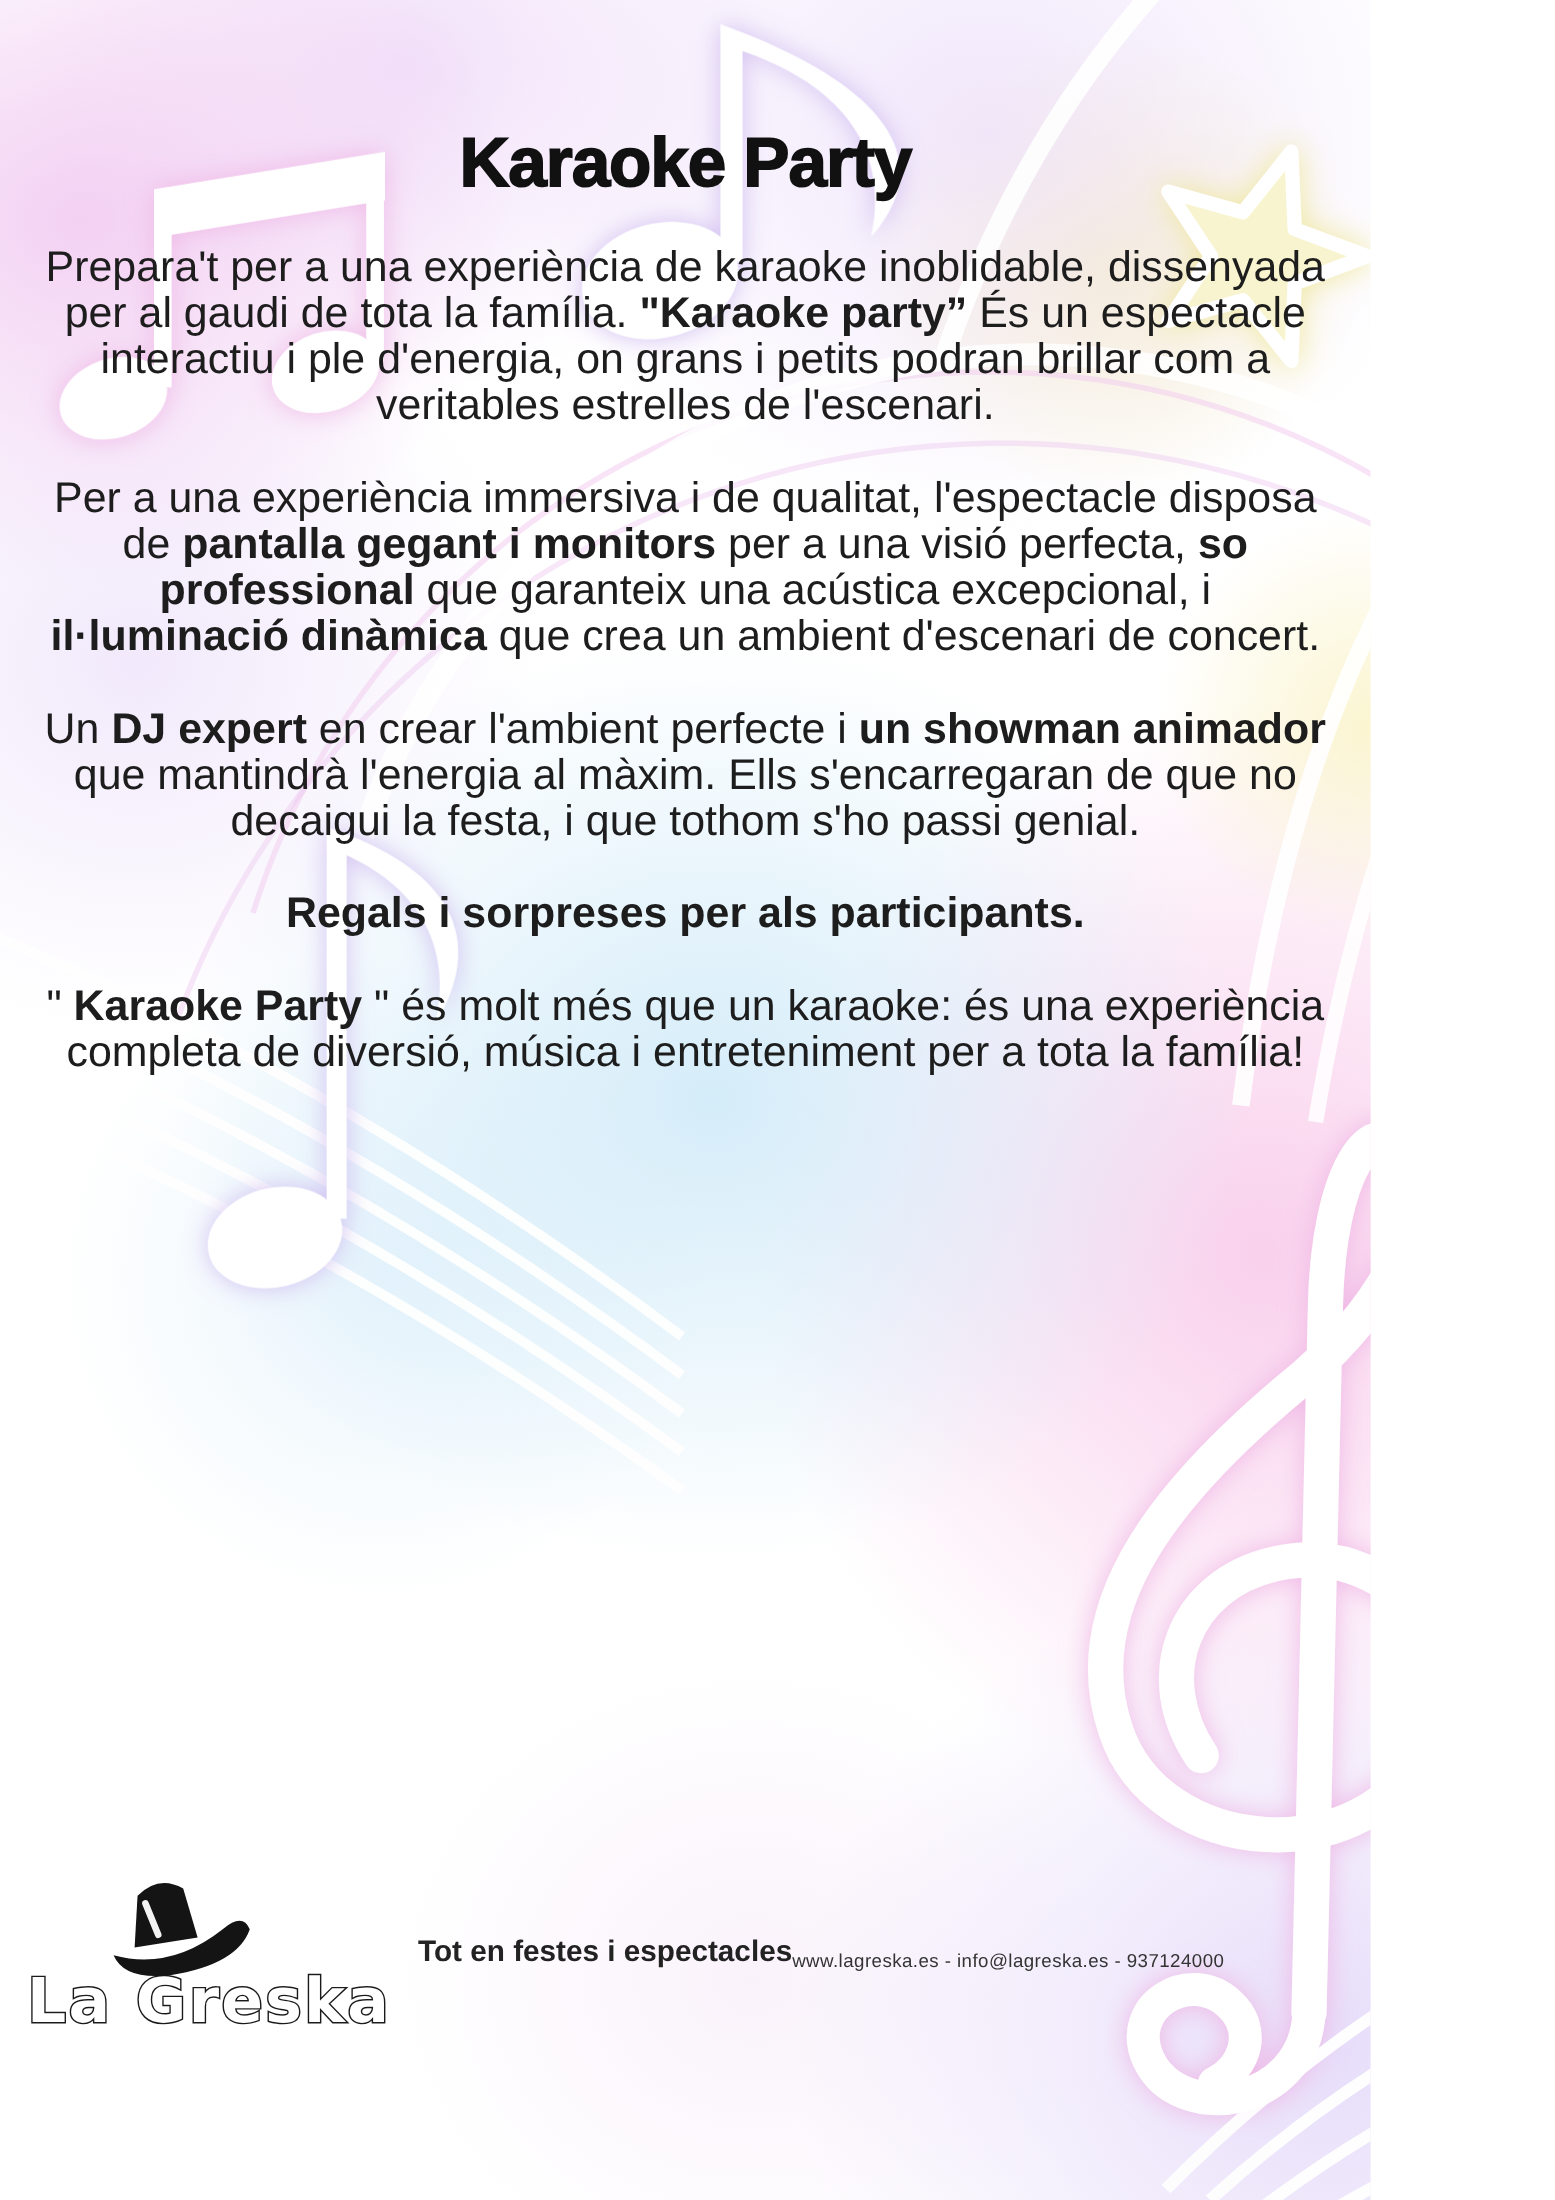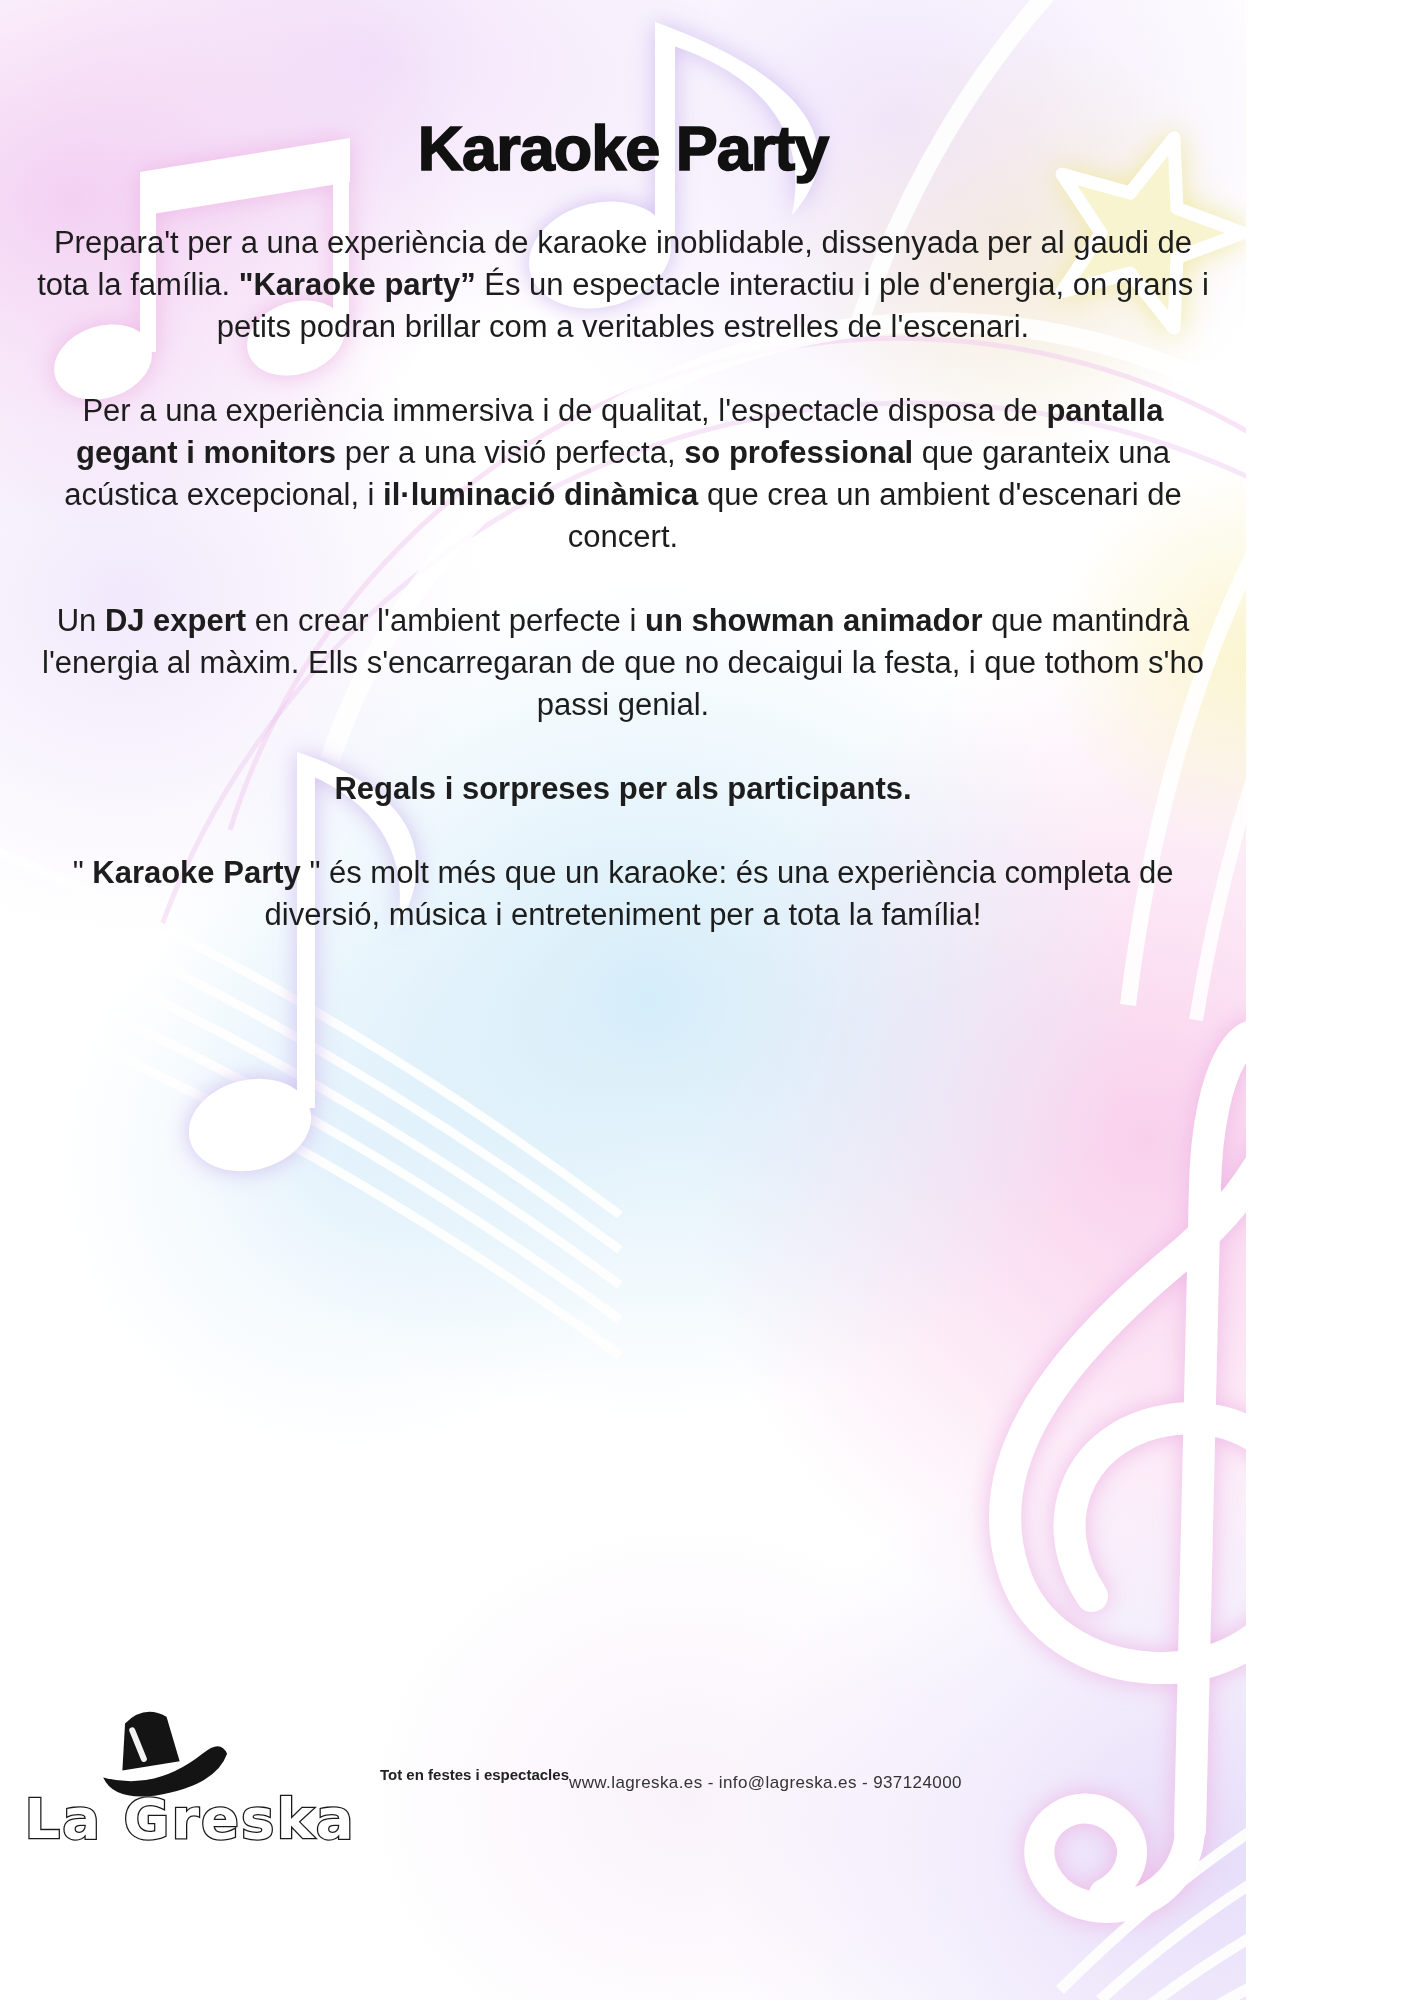--- a/index.html
+++ b/index.html
@@ -15,29 +15,29 @@
       radial-gradient(420px 420px at 28% 58%, rgba(215,236,250,.55), rgba(215,236,250,0) 70%),
       radial-gradient(640px 700px at 92% 57%, rgba(248,200,233,.85), rgba(248,200,233,0) 72%),
       radial-gradient(520px 480px at 10% 30%, rgba(236,224,250,.70), rgba(236,224,250,0) 70%),
       radial-gradient(680px 600px at 97% 93%, rgba(228,217,249,.90), rgba(228,217,249,0) 72%),
       radial-gradient(460px 400px at 55% 90%, rgba(244,226,246,.45), rgba(244,226,246,0) 70%),
       #ffffff;}
   .decor{position:absolute;left:0;top:0;z-index:1;}
   .content{position:absolute;left:0;top:0;width:100%;z-index:2;text-align:center;color:#1d1d1d;}
   .title{margin:112px 0 0;font-size:63px;font-weight:700;color:#111;
          -webkit-text-stroke:1.6px #111;letter-spacing:-1px;}
-  .body-text{width:1180px;margin:38px auto 0;font-size:31px;line-height:42px;}
+  .body-text{width:1180px;margin:38px auto 0;font-size:39px;line-height:42px;}
   .body-text p{margin:0 0 42px;}
   .b{font-weight:700;}
   .logo{position:absolute;left:0;top:1706px;width:100%;z-index:3;
         display:flex;flex-direction:row;align-items:center;}
   .wordmark-text{font-family:"DejaVu Sans","Liberation Sans",sans-serif;font-weight:700;
         font-size:56px;letter-spacing:2px;fill:#ffffff;stroke:#1a1a1a;stroke-width:2.6px;
         paint-order:stroke;}
-  .tagline{font-size:15px;font-weight:700;color:#222;margin-top:-14px;}
+  .tagline{font-size:27px;font-weight:700;color:#222;margin-top:-14px;}
   .contact{font-size:17px;color:#333;margin-top:3px;letter-spacing:.4px;}
 </style>
 </head>
 <body>
 
 <div class="page">
 
   <svg class="decor" width="1414" height="2000" viewBox="0 0 1414 2000" aria-hidden="true">
     <defs>
       <filter id="glowPink" x="-60%" y="-60%" width="220%" height="220%">

